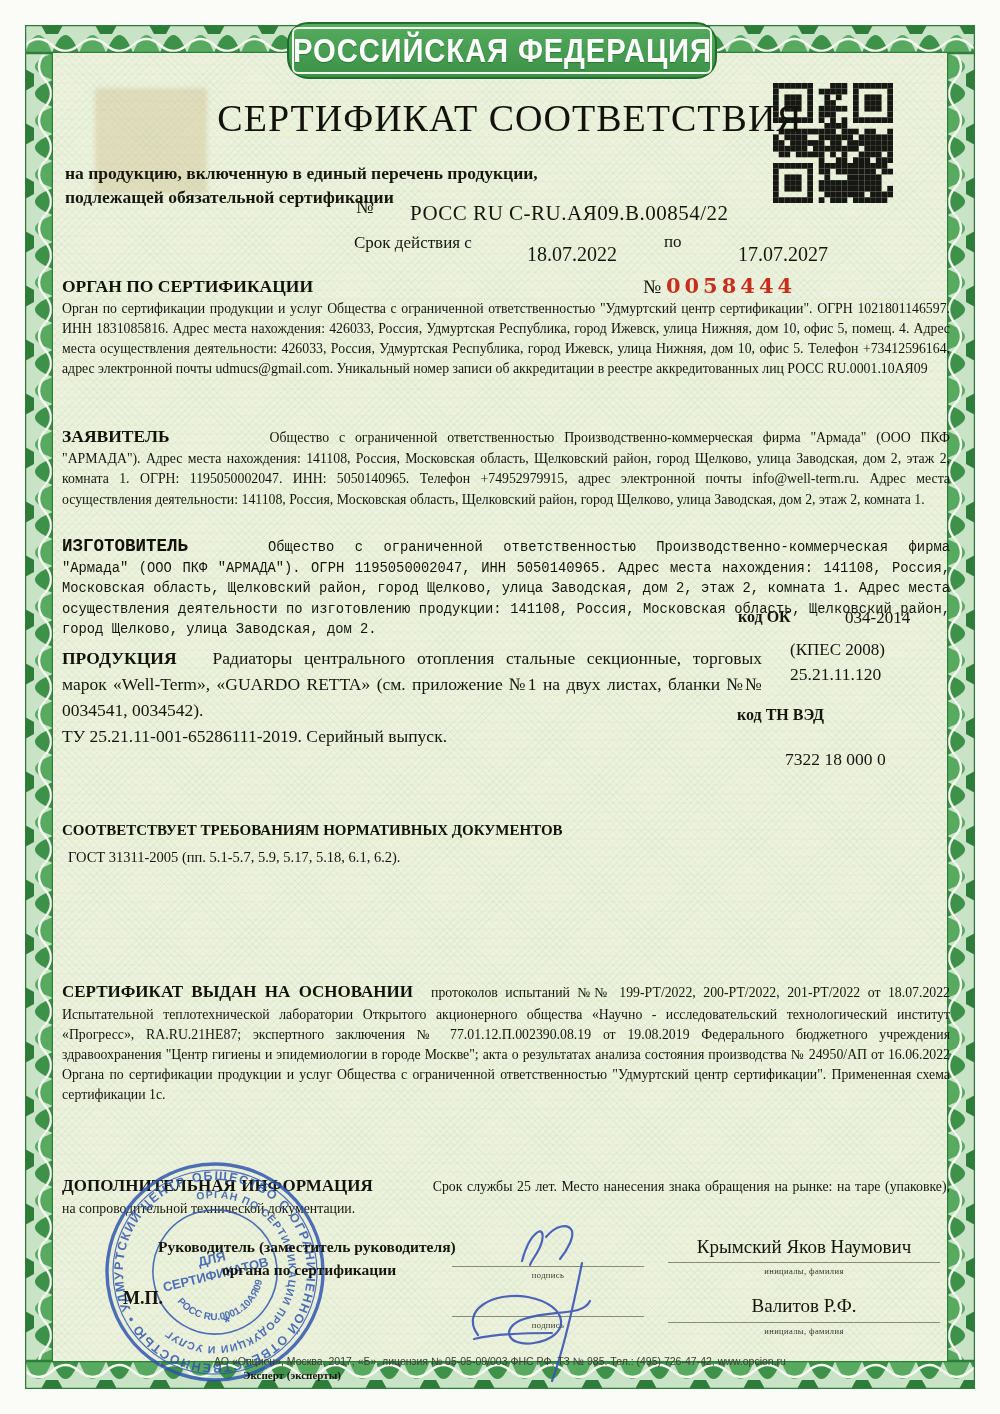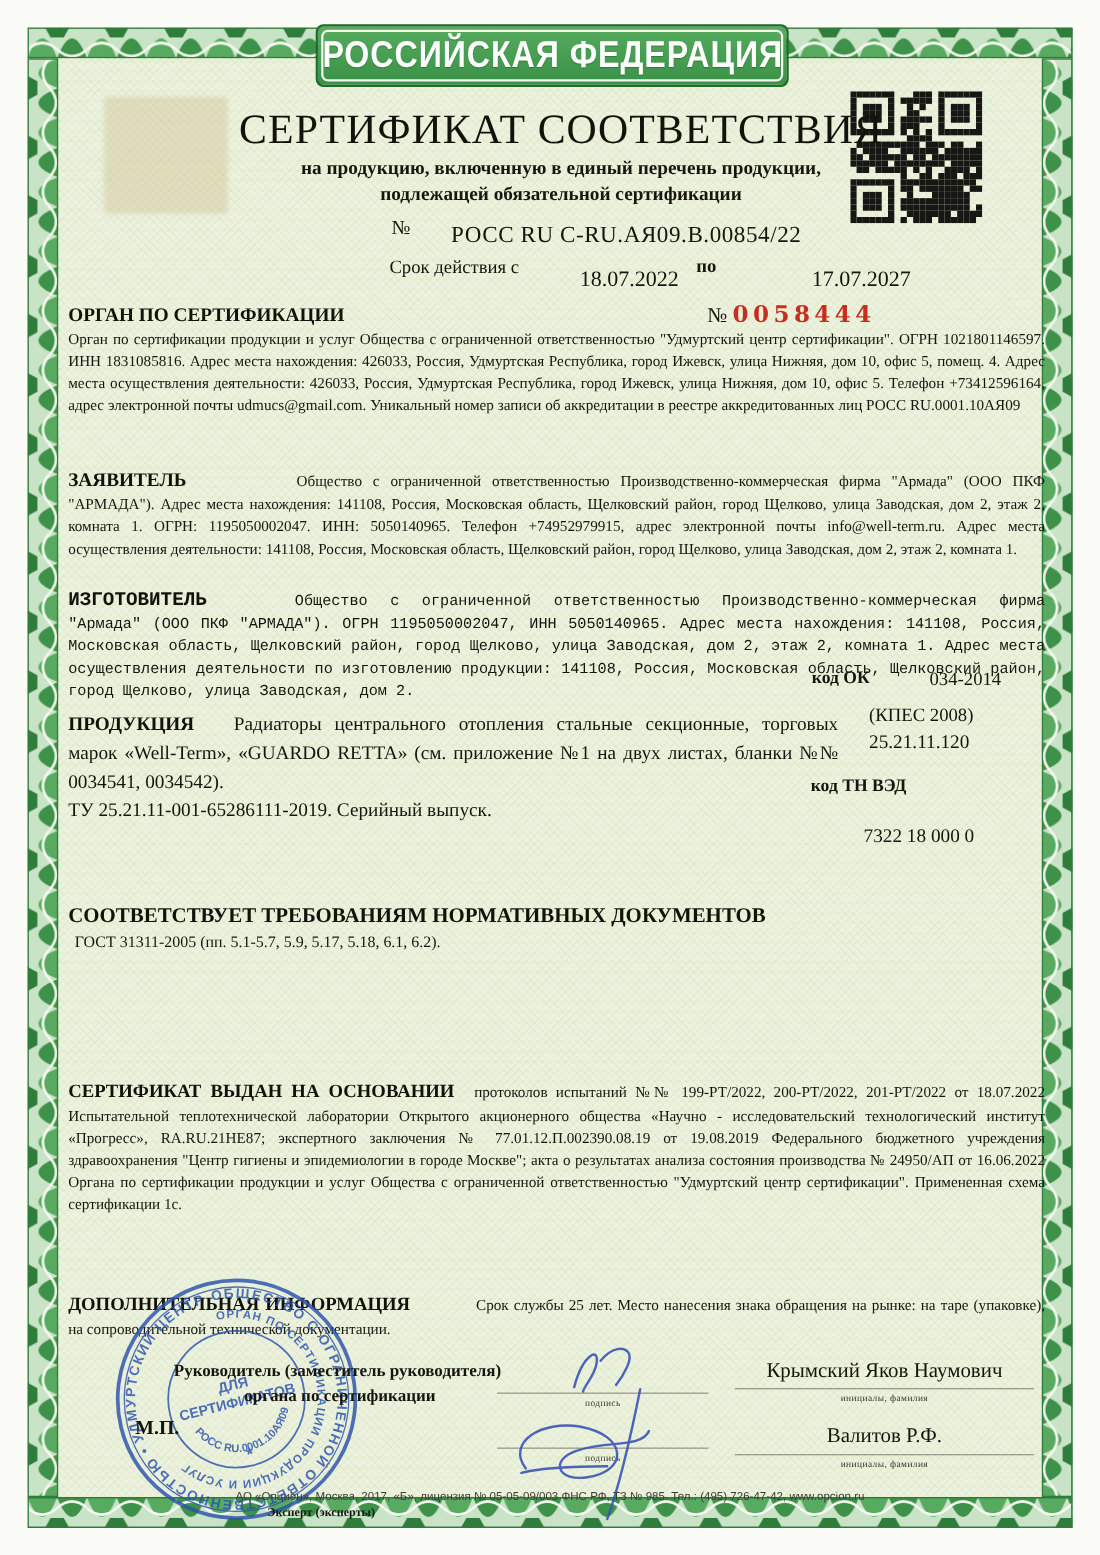--- a/index.html
+++ b/index.html
@@ -15,38 +15,38 @@
         box-shadow:0 0 0 1px #2f7d3a inset;}
   .band{position:absolute;display:block;}
   .band-top{left:0;top:0;width:950px;height:28px;}
   .band-bottom{left:0;top:1336px;width:950px;height:28px;}
   .band-left{left:0;top:28px;width:28px;height:1308px;}
   .band-right{left:922px;top:28px;width:28px;height:1308px;}
   #watermark-square{position:absolute;left:70px;top:63px;width:112px;height:106px;
         background:rgba(202,186,136,.38);filter:blur(2px);border-radius:4px;}
   
   #banner{position:absolute;left:262px;top:-3px;width:426px;height:53px;
-        background:linear-gradient(#55ab5e,#3a9247);border:2px solid #1f6b2d;border-radius:7px;
+        background:linear-gradient(#55ab5e,#3a9247);border:2px solid #1f6b2d;border-radius:21px;
         display:flex;align-items:center;justify-content:center;z-index:5;}
   #banner .inner{position:absolute;inset:3px;border:2.5px solid #f2f7ee;border-radius:6px;}
   #banner .txt{position:relative;font-family:"Liberation Sans",sans-serif;font-weight:bold;
         font-size:34px;color:#ffffff;letter-spacing:1px;transform:scaleX(.86);white-space:nowrap;
         text-shadow:0 1px 1px rgba(0,60,0,.35);}
   
   #qr-holder{position:absolute;left:748px;top:58px;width:122px;height:120px;}
   
   .abs{position:absolute;}
   #title{left:40px;top:71px;width:890px;text-align:center;font-size:38px;letter-spacing:1px;color:#12120a;}
-  .subtitle{left:40px;width:890px;text-align:center;font-size:17.5px;font-weight:bold;color:#16160d;}
+  .subtitle{left:40px;width:890px;text-align:left;font-size:17.5px;font-weight:bold;color:#16160d;margin-top:21px;}
   #subtitle1{top:117px;} #subtitle2{top:141px;}
   #cert-no-label{left:331px;top:172px;font-size:18px;}
   #cert-no-value{left:385px;top:176px;font-size:21px;letter-spacing:.5px;}
   #validity-label{left:329px;top:208px;font-size:17px;font-weight:normal;}
   #validity-from{left:502px;top:218px;font-size:20px;}
-  #validity-to-label{left:608px;top:207px;font-size:17px;font-weight:bold;}
+  #validity-to-label{left:639px;top:207px;font-size:17px;font-weight:normal;}
   #validity-to{left:713px;top:218px;font-size:20px;}
   #blank-no{left:618px;top:248px;font-size:19px;white-space:nowrap;}
   #blank-no .digits{font-family:"DejaVu Serif",serif;font-weight:bold;font-size:21px;
         letter-spacing:4px;color:#c62f1e;}
   
   .sec-h{font-size:17.5px;font-weight:bold;color:#12120a;}
   .para{font-size:13.8px;line-height:1.46;text-align:justify;color:#15150e;}
   #org-heading{left:37px;top:251px;}
   #org-text{left:37px;top:274px;width:888px;}
   #applicant-p{left:37px;top:385px;width:888px;}
@@ -55,21 +55,21 @@
   
   #production-p{left:37px;top:602px;width:700px;font-size:17.5px;line-height:1.5;text-align:justify;}
   #production-p .sec-h{font-size:17.5px;}
   #code-ok-label{left:713px;top:583px;font-size:16px;font-weight:bold;}
   #code-ok-value{left:820px;top:583px;font-size:17px;}
   #code-kpes{left:765px;top:615px;font-size:17px;}
   #code-okpd{left:765px;top:639px;font-size:17.5px;}
   #code-tnved-label{left:712px;top:681px;font-size:16px;font-weight:bold;}
   #code-tnved-value{left:760px;top:724px;font-size:17.5px;}
   
-  #compliance-heading{left:37px;top:797px;font-size:19px;}
+  #compliance-heading{left:37px;top:797px;font-size:15px;}
   #compliance-text{left:43px;top:824px;font-size:14.5px;}
   
   #basis-p{left:37px;top:941px;width:888px;}
   #basis-p .sec-h{font-size:17px;}
   
   #additional-p{left:37px;top:1135px;width:888px;}
   #additional-p .sec-h{font-size:17px;}
   
   #stamp-svg{position:absolute;left:75px;top:1132px;width:230px;height:230px;
         transform:rotate(-14deg);opacity:.82;}

